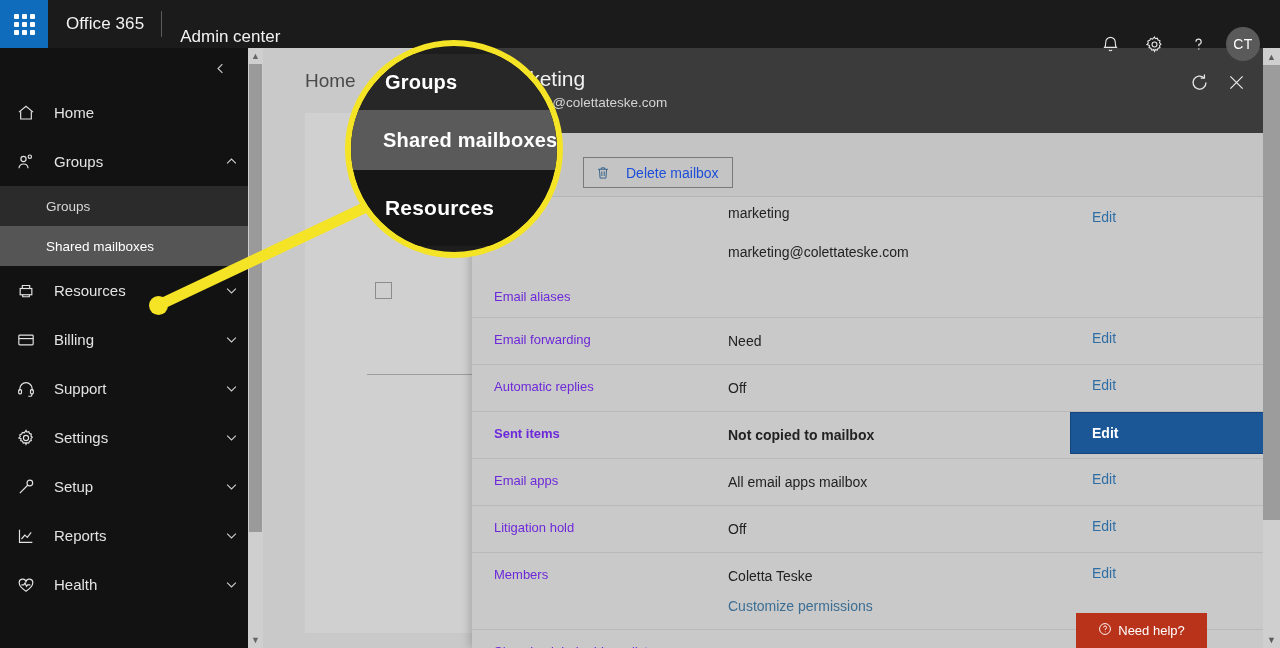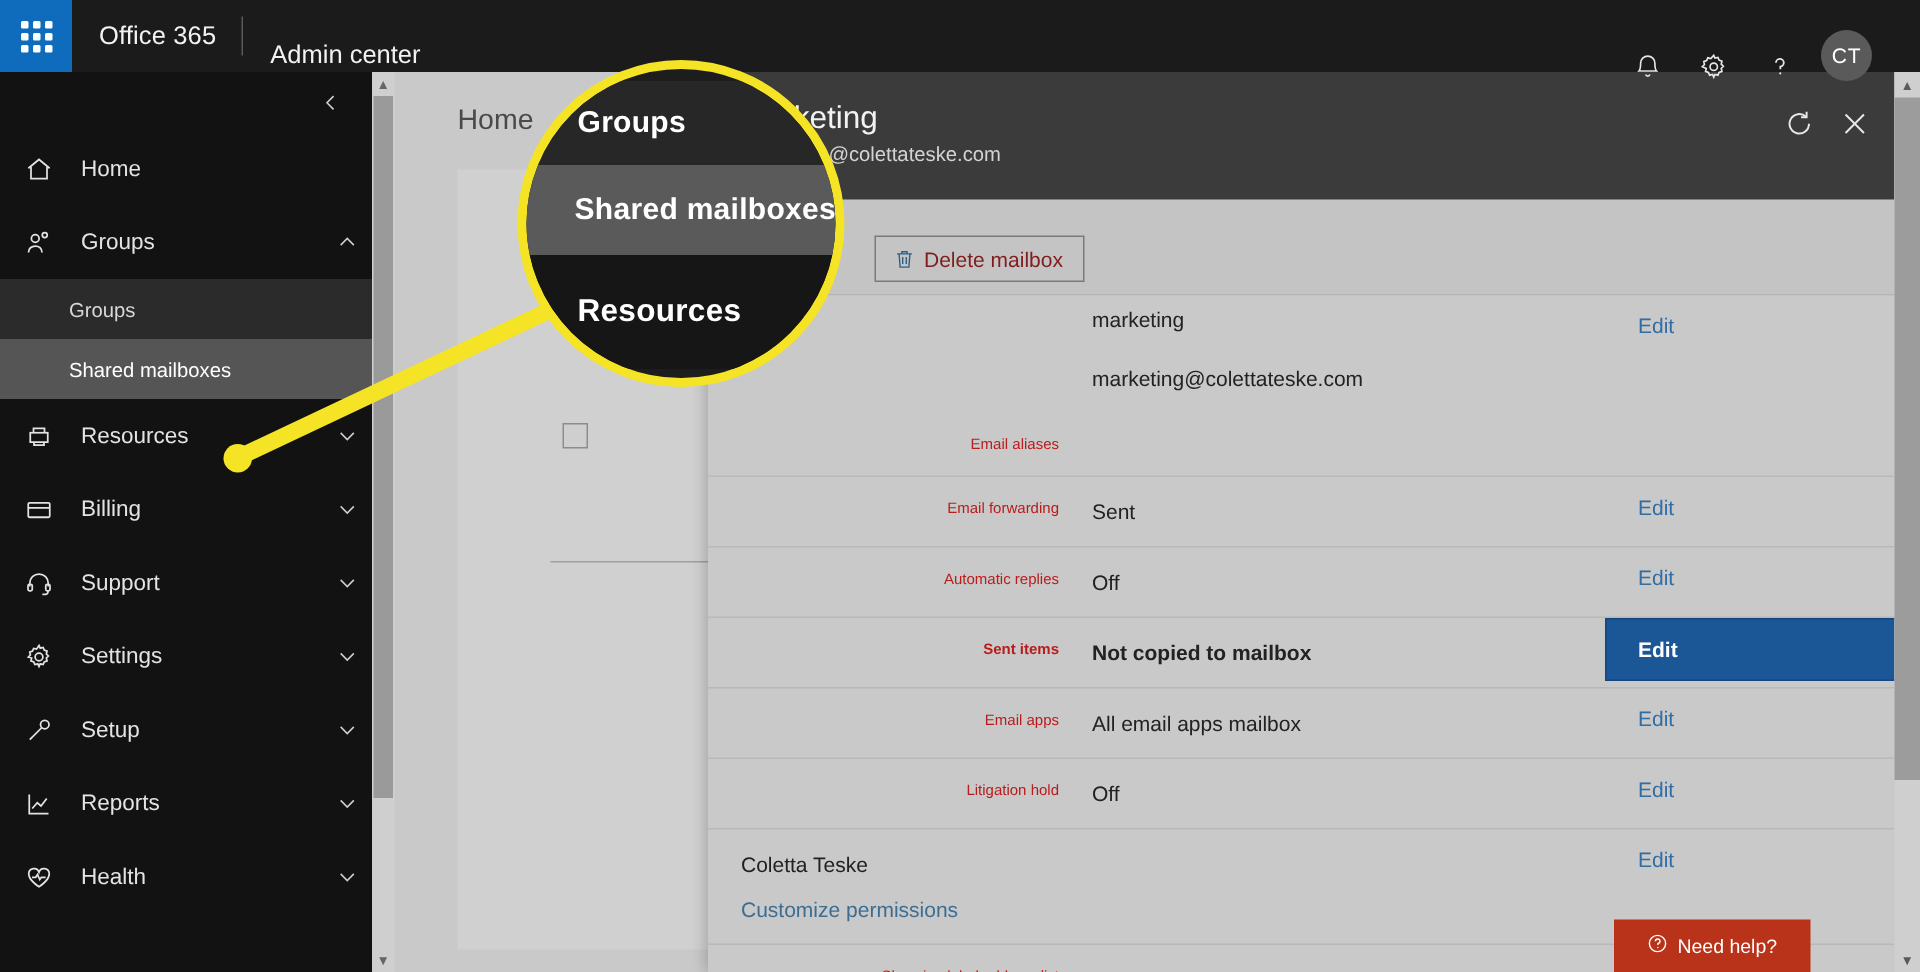--- a/index.html
+++ b/index.html
@@ -22,21 +22,21 @@
     display: flex; align-items: center; justify-content: center; cursor: pointer;
   }
   .waffle .grid { display: grid; grid-template-columns: repeat(3, 5px); grid-gap: 3px; }
   .waffle .grid i { width: 5px; height: 5px; background: #fff; display: block; border-radius: 1px; }
   .suite-brand {
     color: #f2f2f2; font-size: 17px; padding: 0 17px 0 18px; letter-spacing: .1px;
     white-space: nowrap; cursor: pointer;
   }
   .suite-sep { width: 1px; height: 26px; background: #5a5a5a; }
   .suite-sub { color: #f2f2f2; font-size: 17px; padding-left: 18px; white-space: nowrap; cursor: pointer; margin-top: 26px; }
-  .suite-right { margin-left: auto; display: flex; align-items: flex-start; height: 48px; padding-right: 28px; margin-top: 40px; }
+  .suite-right { margin-left: auto; display: flex; align-items: center; height: 48px; padding-right: 16px; margin-top: 40px; }
   .suite-icon {
     width: 44px; height: 48px; display: flex; align-items: center; justify-content: center;
     color: #e6e6e6; cursor: pointer;
   }
   .suite-icon svg { display: block; }
   .avatar {
     width: 34px; height: 34px; border-radius: 50%; background: #5a5a5a; color: #fff;
     display: flex; align-items: center; justify-content: center;
     font-size: 14px; letter-spacing: .5px; margin-left: 6px; margin-right: 4px; cursor: pointer;
   }
@@ -118,34 +118,34 @@
   .panel-title { color: #f2f2f2; font-size: 21px; line-height: 26px; }
   .panel-sub { color: #d4d4d4; font-size: 13.5px; margin-top: 3px; }
   .panel-actions { position: absolute; top: 24px; right: 16px; display: flex; align-items: center; gap: 16px; }
   .panel-actions .pa { color: #e8e8e8; cursor: pointer; display: flex; align-items: center; }
 
   .panel-toolbar {
     height: 64px; background: #c4c4c4; display: flex; align-items: center; padding-left: 111px;
     border-bottom: 1px solid #b4b4b4;
   }
   .btn-delete {
-    display: flex; align-items: center; gap: 5px;
+    display: flex; align-items: center; gap: 15px;
     height: 31px; padding: 0 13px 0 11px;
-    border: 1px solid #7a7a7a; background: #c4c4c4; color: #7f1d1d;
+    border: 1px solid #7a7a7a; background: #c4c4c4; color: #1d4ed8;
     font-size: 14px; cursor: pointer; margin-top: 16px;
   }
   .btn-delete .t-ico { color: #2f5f86; display: flex; }
 
   .rows { background: #c9c9c9; }
   .row {
     display: flex; align-items: flex-start; border-bottom: 1px solid #b9b9b9;
     min-height: 42px; position: relative;
   }
   .row .r-label {
-    width: 234px; padding: 13px 0 12px 22px; color: #b91c1c; font-size: 10px; line-height: 17px; text-align: right;
+    width: 234px; padding: 13px 0 12px 22px; color: #6d28d9; font-size: 13px; line-height: 17px;
   }
   .row .r-value {
     flex: 1; padding: 12px 12px 12px 22px; color: #222; font-size: 14px; line-height: 22px;
   }
   .row .r-value .sub-link { color: #3c6e93; display: block; margin-top: 8px; cursor: pointer; }
   .row .r-edit {
     width: 193px; padding: 12px 16px 12px 22px; color: #2f6ea5; font-size: 14px; cursor: pointer;
   }
   .row.row-first { border-bottom: none; min-height: 68px; }
   .row.row-first .r-value { padding-top: 5px; }
@@ -460,21 +460,21 @@
       </div>
 
       <div class="row">
         <div class="r-label">Email aliases</div>
         <div class="r-value"></div>
         <div class="r-edit"></div>
       </div>
 
       <div class="row">
         <div class="r-label">Email forwarding</div>
-        <div class="r-value">Sent</div>
+        <div class="r-value">Need</div>
         <div class="r-edit">Edit</div>
       </div>
 
       <div class="row">
         <div class="r-label">Automatic replies</div>
         <div class="r-value">Off</div>
         <div class="r-edit">Edit</div>
       </div>
 
       <div class="row highlight">
@@ -489,20 +489,21 @@
         <div class="r-edit">Edit</div>
       </div>
 
       <div class="row">
         <div class="r-label">Litigation hold</div>
         <div class="r-value">Off</div>
         <div class="r-edit">Edit</div>
       </div>
 
       <div class="row tall">
+        <div class="r-label">Members</div>
         <div class="r-value">
           <span>Coletta Teske</span>
           <span class="sub-link">Customize permissions</span>
         </div>
         <div class="r-edit">Edit</div>
       </div>
 
       <div class="row">
         <div class="r-label">Show in global address list</div>
         <div class="r-value">Yes</div>

